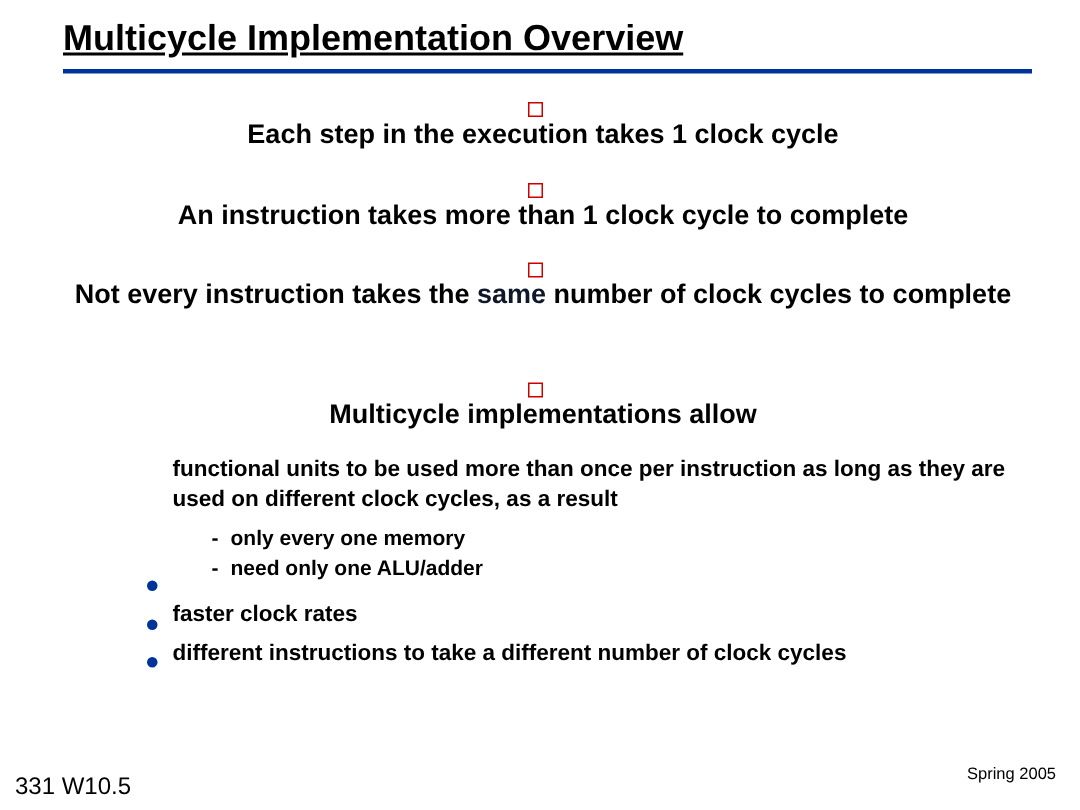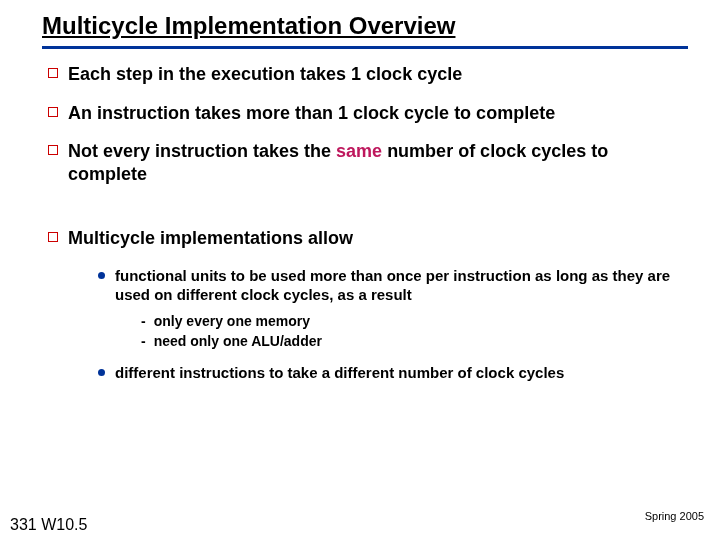--- a/index.html
+++ b/index.html
@@ -24,46 +24,47 @@
     border-bottom: 3px solid #003399;
     padding-bottom: 6px;
     margin-left: 14px;
     margin-right: 4px;
   }
   .content {
     padding: 14px 16px 0 20px;
   }
   .bullet-item {
     display: flex;
-    align-items: flex-start;
+    align-items: center;
     margin-bottom: 16px;
+    flex-direction: column;
   }
   .bullet-item.wide-gap {
     margin-bottom: 42px;
   }
   .sq {
     width: 10px;
     height: 10px;
     border: 1.5px solid #cc0000;
     flex: 0 0 auto;
     margin-top: 5px;
     margin-right: 10px;
   }
   .bullet-text {
     font-size: 18px;
     font-weight: bold;
     line-height: 1.25;
   }
-  .red { color: #be185d; }
+  .red { color: #0f172a; }
   .sub-list {
     margin-left: 50px;
   }
   .sub-item {
     display: flex;
-    align-items: flex-start;
+    align-items: flex-end;
     margin-bottom: 6px;
   }
   .dot {
     width: 7px;
     height: 7px;
     background: #003399;
     border-radius: 50%;
     flex: 0 0 auto;
     margin-top: 6px;
     margin-right: 10px;
@@ -149,20 +150,24 @@
               <div class="dash-text">only every one memory</div>
             </div>
             <div class="dash-item">
               <div class="dash">-</div>
               <div class="dash-text">need only one ALU/adder</div>
             </div>
           </div>
         </div>
       </div>
 
+      <div class="sub-item">
+        <div class="dot"></div>
+        <div class="sub-text">faster clock rates</div>
+      </div>
 
       <div class="sub-item">
         <div class="dot"></div>
         <div class="sub-text">different instructions to take a different number of clock cycles</div>
       </div>
 
     </div>
 
   </div>
 

